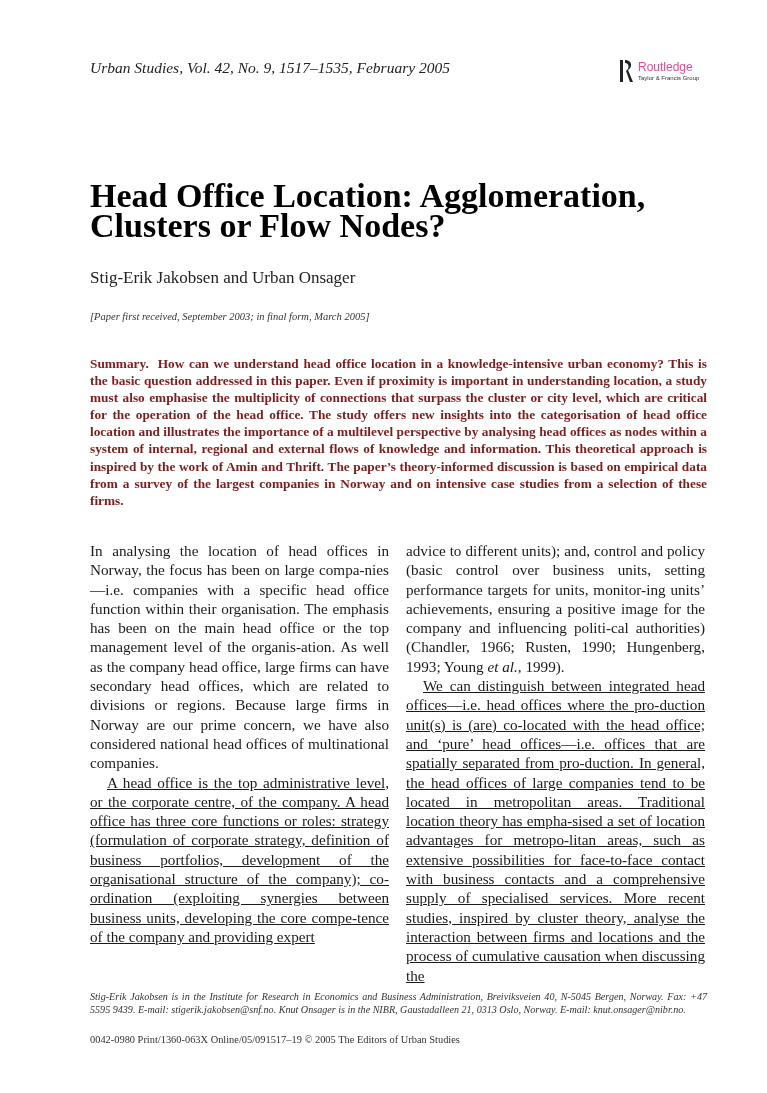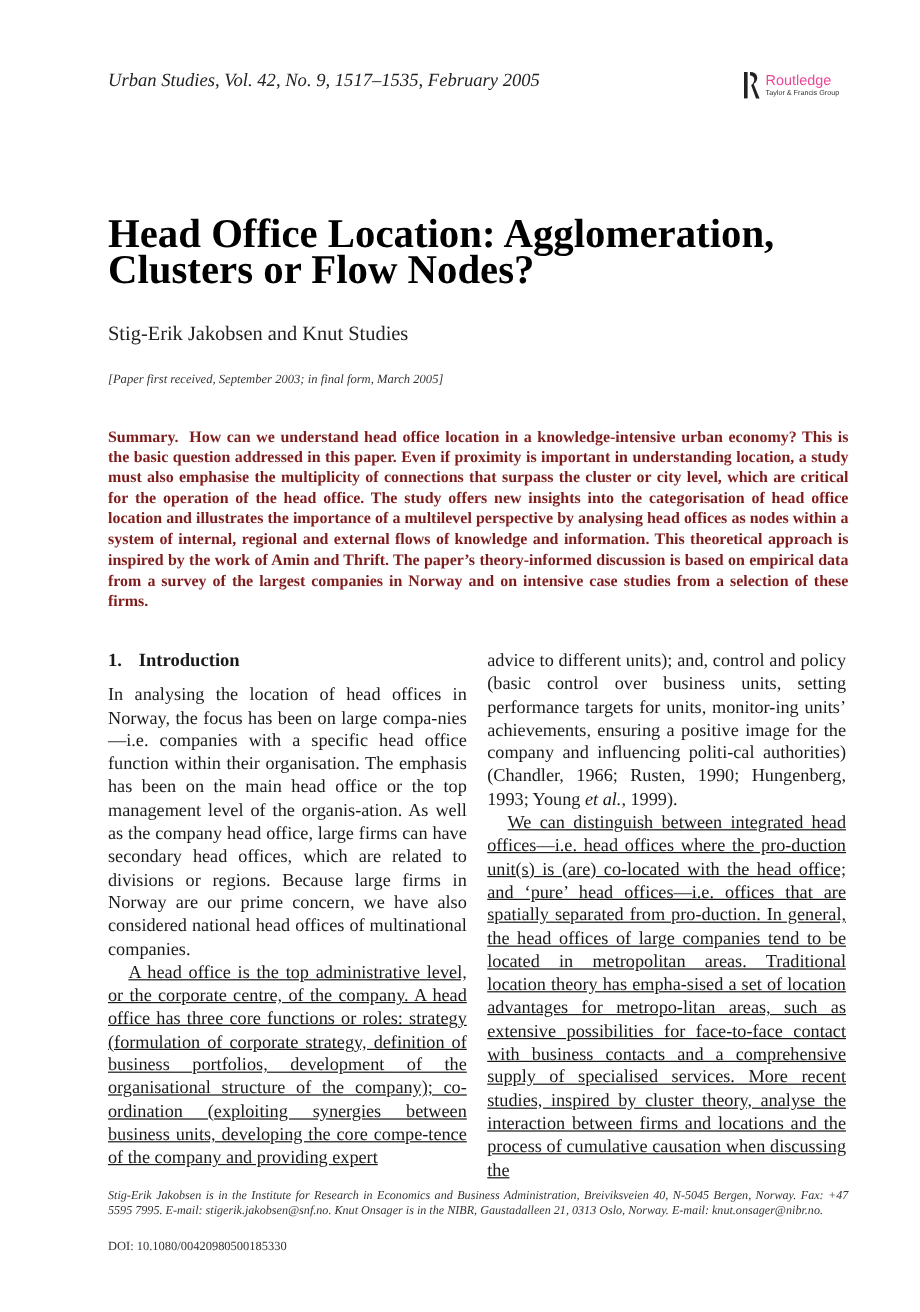--- a/index.html
+++ b/index.html
@@ -53,37 +53,34 @@
       <path d="M5 2 C12 2 13 9 8 12 L13 24 L10 24 L6 13 C10 10 9 5 5 5 Z" fill="#222"></path>
     </svg>
   </span>
   <span class="logo-text">
     <span class="logo-name">Routledge</span>
     <span class="logo-sub">Taylor &amp; Francis Group</span>
   </span>
 </div>
 
 <div class="abs title">Head Office Location: Agglomeration, Clusters or Flow Nodes?</div>
-<div class="abs authors">Stig-Erik Jakobsen and Knut Studies</div>
+<div class="abs authors">Stig-Erik Jakobsen and Urban Onsager</div>
 <div class="abs received">[Paper first received, September 2003; in final form, March 2005]</div>
 
 <div class="abs summary">
   <span class="label">Summary.</span><span>How can we understand head office location in a knowledge-intensive urban economy? This is the basic question addressed in this paper. Even if proximity is important in understanding location, a study must also emphasise the multiplicity of connections that surpass the cluster or city level, which are critical for the operation of the head office. The study offers new insights into the categorisation of head office location and illustrates the importance of a multilevel perspective by analysing head offices as nodes within a system of internal, regional and external flows of knowledge and information. This theoretical approach is inspired by the work of Amin and Thrift. The paper’s theory-informed discussion is based on empirical data from a survey of the largest companies in Norway and on intensive case studies from a selection of these firms.</span>
 </div>
 
 <div class="abs col left">
-  <div class="section-heading">
-    <span class="num">1.</span><span>Introduction</span>
-  </div>
   <p>In analysing the location of head offices in Norway, the focus has been on large compa-nies—i.e. companies with a specific head office function within their organisation. The emphasis has been on the main head office or the top management level of the organis-ation. As well as the company head office, large firms can have secondary head offices, which are related to divisions or regions. Because large firms in Norway are our prime concern, we have also considered national head offices of multinational companies.</p>
   <p class="indent">A head office is the top administrative level, or the corporate centre, of the company. A head office has three core functions or roles: strategy (formulation of corporate strategy, definition of business portfolios, development of the organisational structure of the company); co-ordination (exploiting synergies between business units, developing the core compe-tence of the company and providing expert</p>
 </div>
 
 <div class="abs col right">
   <p><span>advice to different units); and, control and policy (basic control over business units, setting performance targets for units, monitor-ing units’ achievements, ensuring a positive image for the company and influencing politi-cal authorities) (Chandler, 1966; Rusten, 1990; Hungenberg, 1993; Young </span><i>et al.</i><span>, 1999).</span></p>
   <p class="indent">We can distinguish between integrated head offices—i.e. head offices where the pro-duction unit(s) is (are) co-located with the head office; and ‘pure’ head offices—i.e. offices that are spatially separated from pro-duction. In general, the head offices of large companies tend to be located in metropolitan areas. Traditional location theory has empha-sised a set of location advantages for metropo-litan areas, such as extensive possibilities for face-to-face contact with business contacts and a comprehensive supply of specialised services. More recent studies, inspired by cluster theory, analyse the interaction between firms and locations and the process of cumulative causation when discussing the</p>
 </div>
 
-<div class="abs footnote">Stig-Erik Jakobsen is in the Institute for Research in Economics and Business Administration, Breiviksveien 40, N-5045 Bergen, Norway. Fax: +47 5595 7995. E-mail: stigerik.jakobsen@snf.no. Knut Onsager is in the NIBR, Gaustadalleen 21, 0313 Oslo, Norway. E-mail: knut.onsager@nibr.no.</div>
+<div class="abs footnote">Stig-Erik Jakobsen is in the Institute for Research in Economics and Business Administration, Breiviksveien 40, N-5045 Bergen, Norway. Fax: +47 5595 9439. E-mail: stigerik.jakobsen@snf.no. Knut Onsager is in the NIBR, Gaustadalleen 21, 0313 Oslo, Norway. E-mail: knut.onsager@nibr.no.</div>
 
 <div class="abs imprint">
-  <div>DOI: 10.1080/00420980500185330</div>
+  <div>0042-0980 Print/1360-063X Online/05/091517–19 © 2005 The Editors of Urban Studies</div>
 </div>
 
 </body></html>

